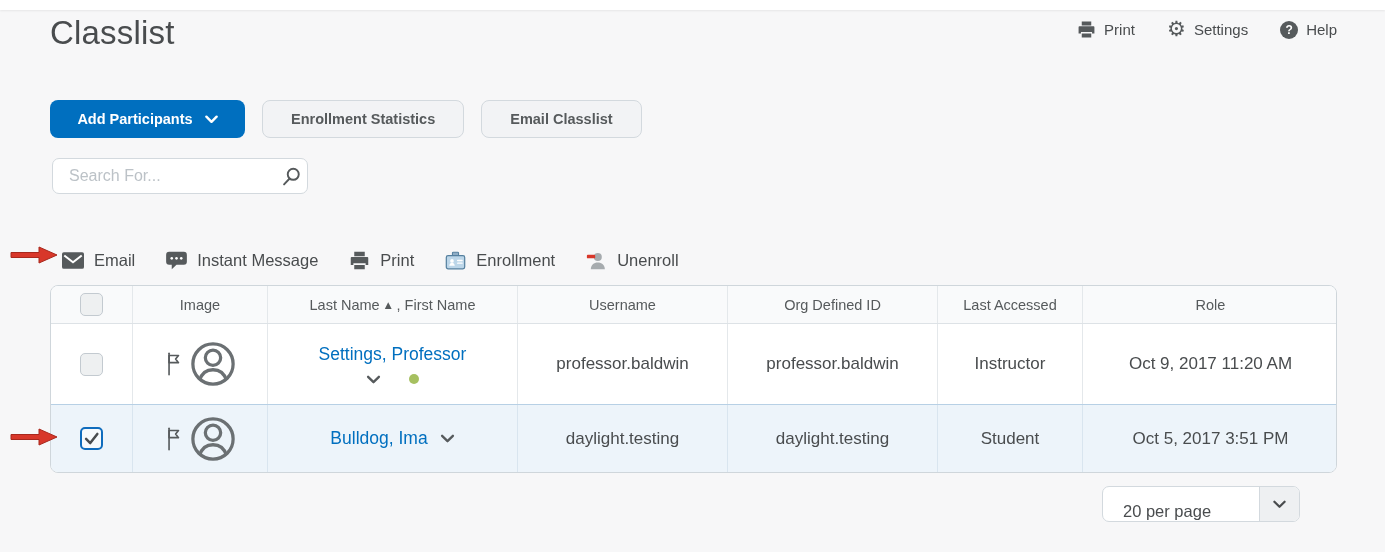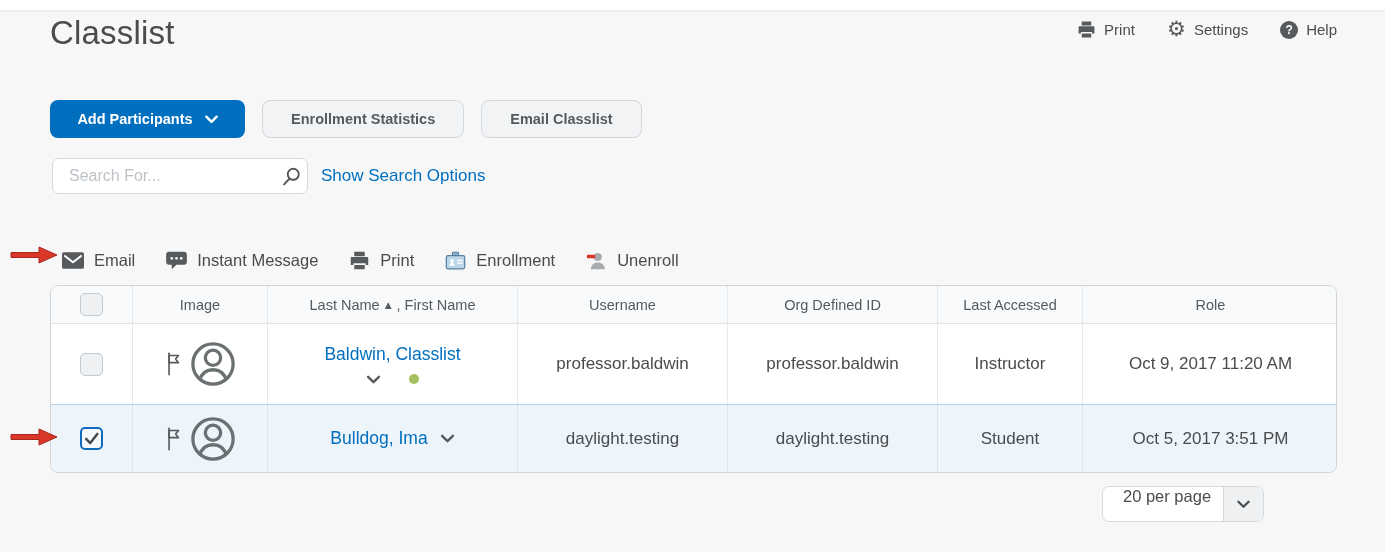--- a/index.html
+++ b/index.html
@@ -58,21 +58,21 @@
   .checkbox.checked { background:#f7fafc; border:2px solid #0f6cbd; }
 
   .image-cell-inner { display:flex; align-items:center; gap:7px; }
   .name-link { color:#006fbf; text-decoration:none; font-size:17.5px; cursor:pointer; }
   .name-two-line { display:flex; flex-direction:column; align-items:center; gap:9px; }
   .name-sub { display:flex; align-items:center; gap:28px; }
   .name-inline { display:flex; align-items:center; gap:12px; }
   .online-dot { width:10px; height:10px; border-radius:50%; background:#a6c060; }
 
   
-  .per-page { position:absolute; left:1102px; top:486px; width:162px; height:36px; background:#fff; border:1px solid #d3d9de; border-radius:7px; display:flex; align-items:flex-start; overflow:hidden; cursor:pointer; }
+  .per-page { position:absolute; left:1102px; top:486px; width:198px; height:36px; background:#fff; border:1px solid #d3d9de; border-radius:7px; display:flex; align-items:flex-end; overflow:hidden; cursor:pointer; }
   .per-page-label { flex:1; padding-left:20px; font-size:16.5px; color:#494c4e; }
   .per-page-toggle { width:40px; height:100%; background:#eef0f2; border-left:1px solid #d3d9de; display:flex; align-items:center; justify-content:center; }
 </style>
 </head>
 <body>
 
 <div class="top-strip"></div>
 
 <h1 class="page-title">Classlist</h1>
 
@@ -113,21 +113,20 @@
     <input class="search-input" type="text" placeholder="Search For..." style="">
     <button class="search-btn">
       <span style="display:inline-flex">
         <svg viewBox="0 0 24 24" width="21" height="21" fill="none" stroke="#565a5c" stroke-width="2.2" stroke-linecap="round">
             <circle cx="14" cy="9.5" r="6.3"></circle>
             <path d="M9.6 14.6 3.5 21"></path>
           </svg>
       </span>
     </button>
   </div>
-  <a class="show-search">Show Search Options</a>
 </div>
 
 <div class="actions-row">
   <div class="action-item">
     <span class="aicon">
       <svg viewBox="0 0 24 18" width="22" height="17">
           <rect width="24" height="18" rx="2" fill="#565a5c"></rect>
           <path d="M2.5 3.5 12 11l9.5-7.5" stroke="#fff" stroke-width="2.2" fill="none"></path>
         </svg>
     </span>
@@ -213,21 +212,21 @@
           <svg viewBox="0 0 48 48" width="46" height="46" fill="none" stroke="#6b7073" stroke-width="3.4">
               <circle cx="24" cy="24" r="21"></circle>
               <circle cx="24" cy="17.5" r="8"></circle>
               <path d="M10 41c2.5-8 8-11 14-11s11.5 3 14 11"></path>
             </svg>
         </span>
       </div>
     </div>
     <div class="cell">
       <div class="name-two-line">
-        <a class="name-link">Baldwin, Classlist</a>
+        <a class="name-link">Settings, Professor</a>
         <div class="name-sub">
           <span style="display:inline-flex">
             <svg viewBox="0 0 16 10" width="15" height="9">
                 <polyline points="2,2 8,8 14,2" fill="none" stroke="#565a5c" stroke-width="2.6" stroke-linecap="round" stroke-linejoin="round"></polyline>
               </svg>
           </span>
           <span class="online-dot"></span>
         </div>
       </div>
     </div>

